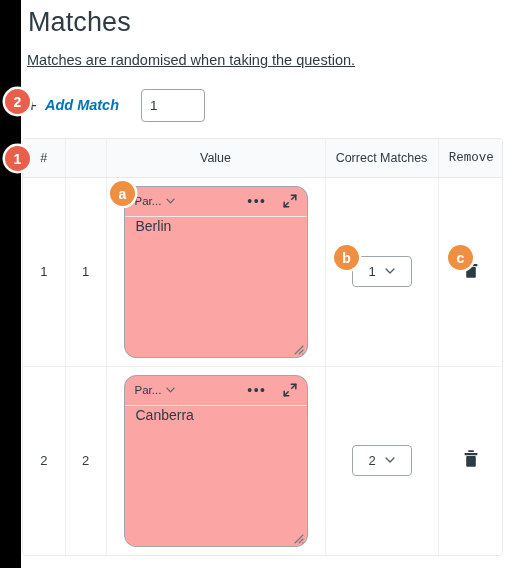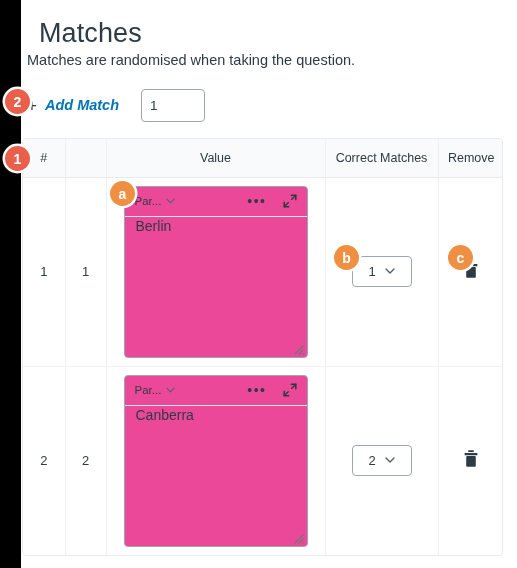--- a/index.html
+++ b/index.html
@@ -38,29 +38,30 @@
   
   .page-title {
     position: absolute;
     left: 27px;
     top: 5px;
     font-size: 27px;
     font-weight: 400;
     color: #2d3b45;
     letter-spacing: 0.1px;
     line-height: 32px;
-    margin: 12px;
+    margin: 1px;
   }
   .page-subtitle {
     position: absolute;
     left: 27px;
     top: 50px;
     font-size: 14.5px;
     color: #2d3b45;
     line-height: 20px;
+    text-decoration: underline;
   }
 
   
   .addmatch-row {
     position: absolute;
     left: 27px;
     top: 88px;
     height: 34px;
     display: flex;
     align-items: center;
@@ -118,21 +119,21 @@
     background: #f9fafb;
     font-size: 12.5px;
     font-weight: normal;
     color: #2d3b45;
     height: 38px;
     border-bottom: 1px solid #e8eaec;
     border-right: 1px solid #eef0f2;
     text-align: center;
     padding: 0;
   }
-  thead th:last-child { border-right: none; }
+  thead th:last-child { border-right: none; font-family: Liberation Mono, monospace; }
   th.col-hash   { width: 42px; }
   th.col-idx    { width: 41px; }
   th.col-value  { width: 219px; }
   th.col-choice { width: 113px; }
   th.col-remove { width: 66px; }
 
   tbody td {
     border-right: 1px solid #eef0f2;
     border-bottom: 1px solid #eef0f2;
     text-align: center;
@@ -144,22 +145,22 @@
   }
   tbody td:last-child { border-right: none; }
   tbody tr:last-child td { border-bottom: none; }
 
   
   .editor {
     width: 184px;
     height: 172px;
     margin: 8px auto;
     border: 1px solid #9ea6ad;
-    border-radius: 4px;
-    background: #ec4899;
+    border-radius: 12px;
+    background: #fca5a5;
     position: relative;
     text-align: left;
     overflow: hidden;
   }
   .editor-toolbar {
     height: 30px;
     display: flex;
     align-items: center;
     padding: 0 10px 0 10px;
     border-bottom: 1px solid #e8eaec;

